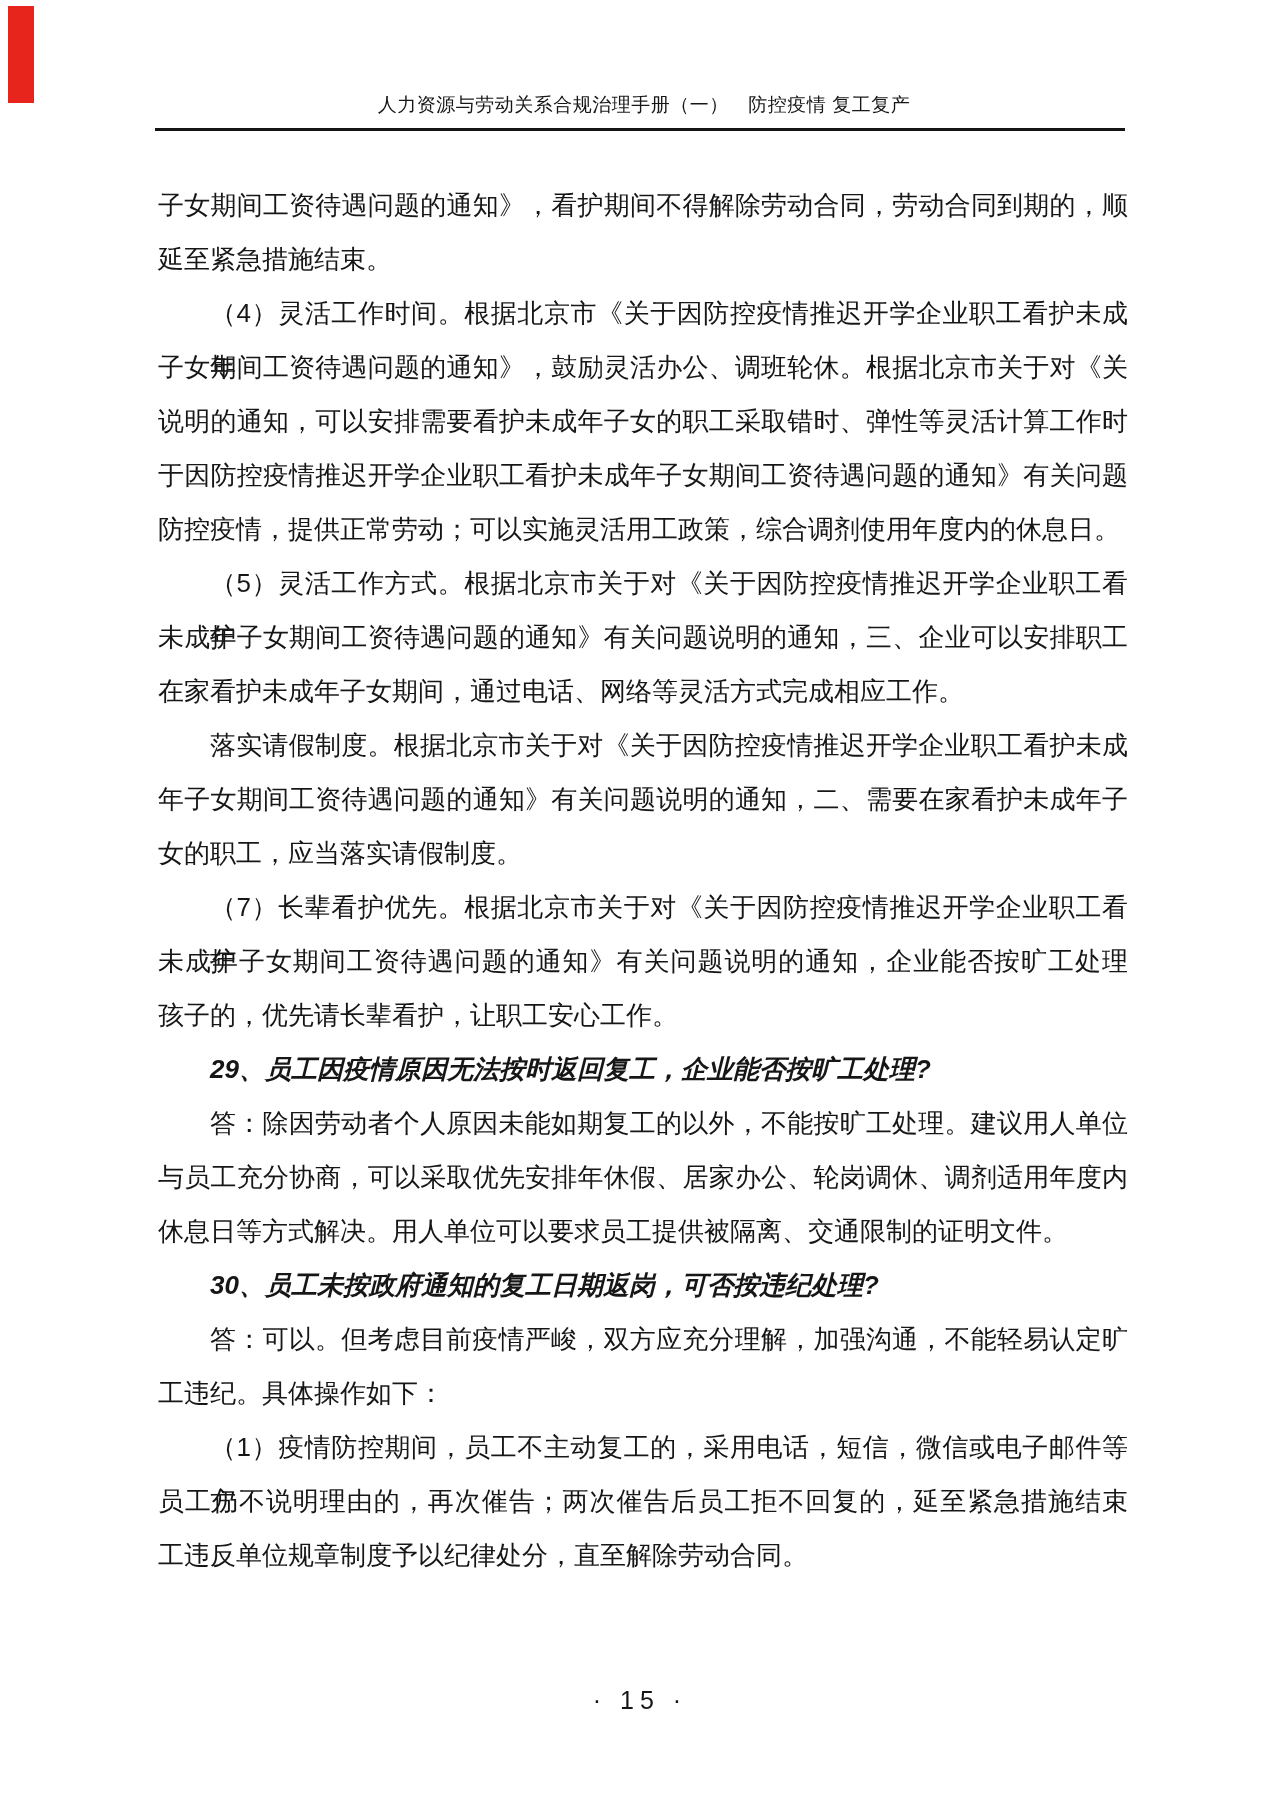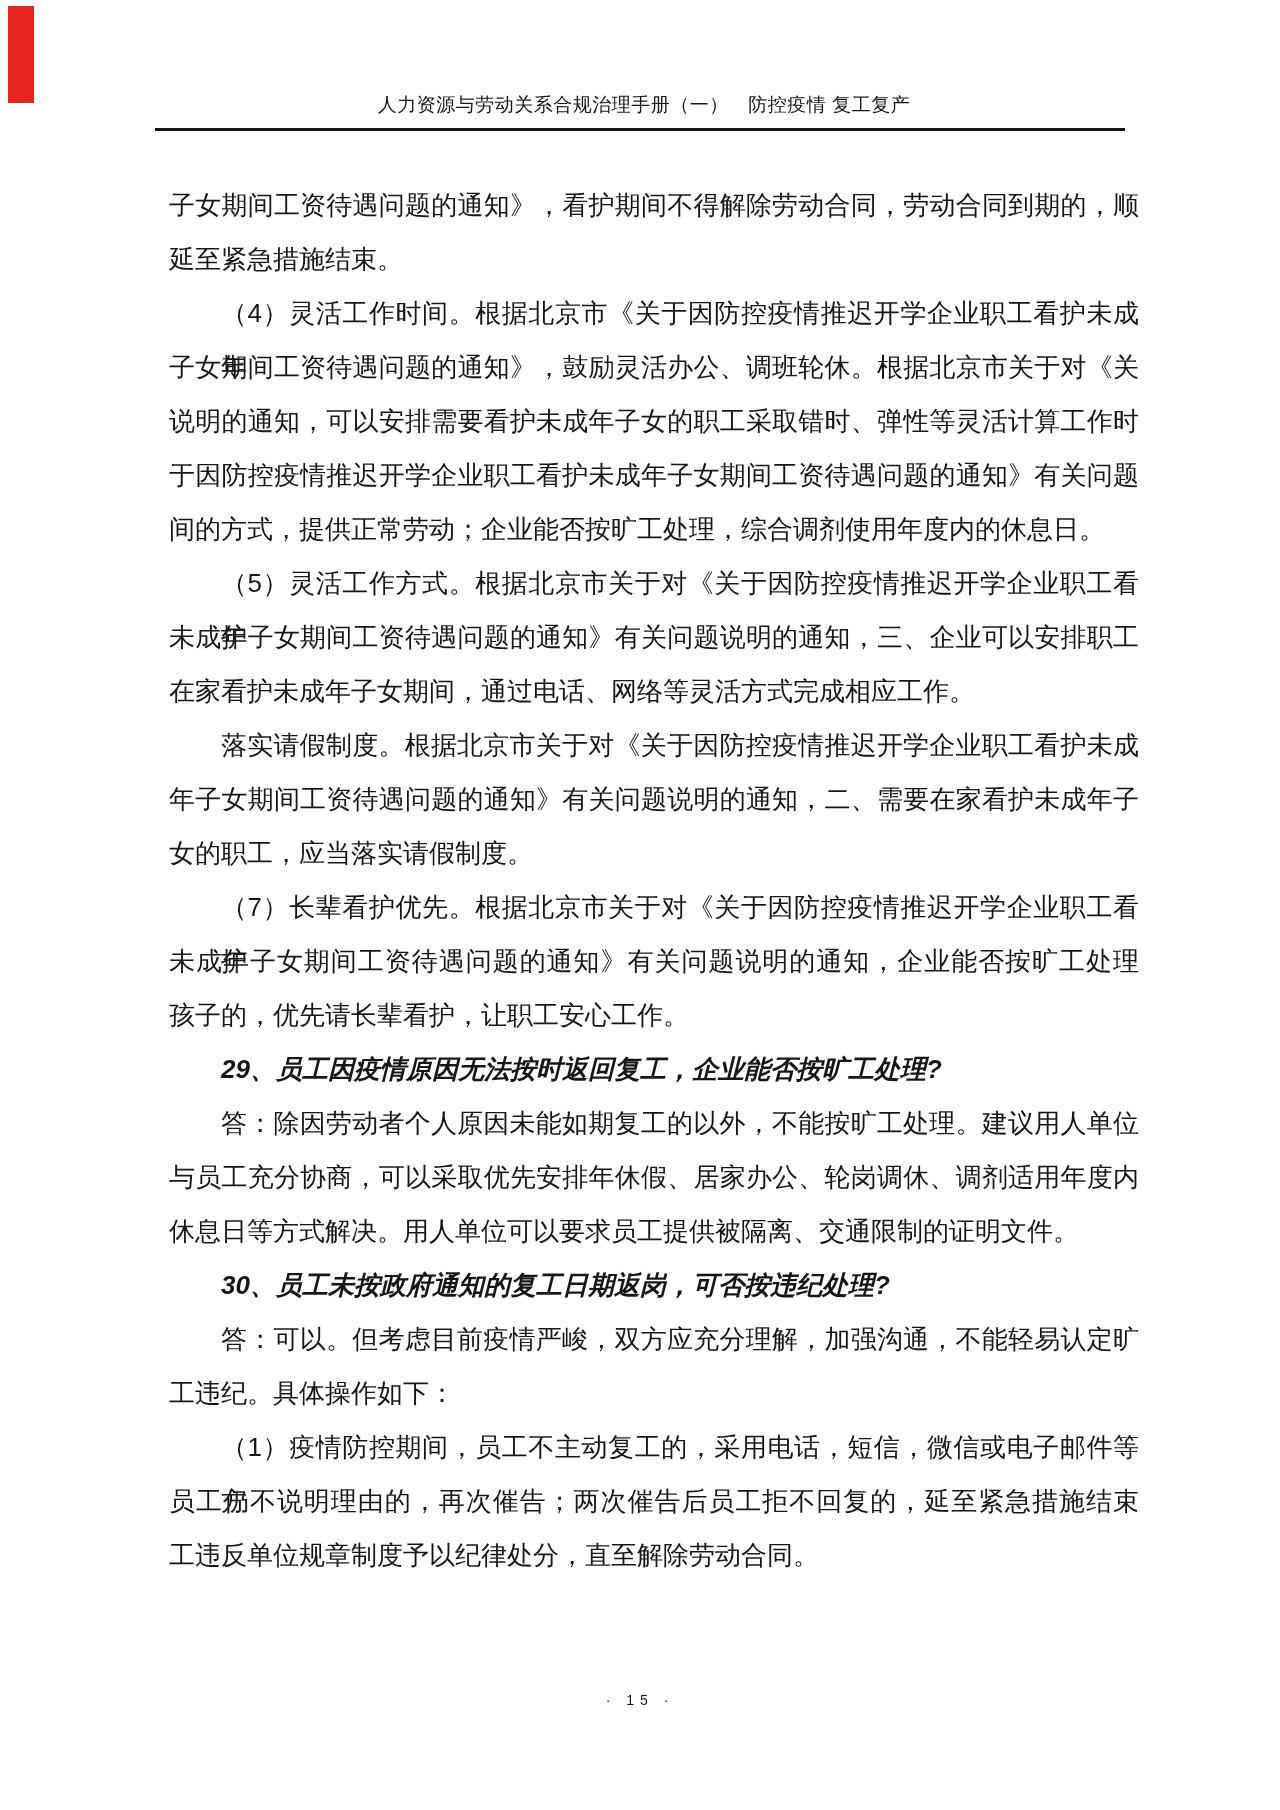--- a/index.html
+++ b/index.html
@@ -39,21 +39,21 @@
   .header-rule {
     position: absolute;
     left: 155px;
     top: 128px;
     width: 970px;
     height: 3px;
     background: #151515;
   }
   .doc-body {
     position: absolute;
-    left: 169px;
+    left: 158px;
     top: 178px;
     width: 970px;
   }
   .line {
     height: 54px;
     line-height: 54px;
     font-size: 26px;
     color: #161616;
     white-space: normal;
     overflow: visible;
@@ -68,41 +68,41 @@
   .line.bold {
     font-weight: 700;
     font-style: italic;
   }
   .page-footer {
     position: absolute;
     left: 0;
     top: 1686px;
     width: 1280px;
     text-align: center;
-    font-size: 14px;
+    font-size: 25px;
     line-height: 28px;
     letter-spacing: 6px;
     color: #161616;
   }
 </style>
 </head>
 <body>
 
 <div class="page" style="background: rgb(255, 255, 255); color: rgb(22, 22, 22);">
   <div class="red-marker" style="background: rgb(232, 37, 28);"></div>
   <div class="header-title">人力资源与劳动关系合规治理手册（一）　防控疫情 复工复产</div>
   <div class="header-rule" style="background: rgb(21, 21, 21);"></div>
   <div class="doc-body">
       <div class="line fill">子女期间工资待遇问题的通知》，看护期间不得解除劳动合同，劳动合同到期的，顺</div>
       <div class="line">延至紧急措施结束。</div>
       <div class="line indent fill">（4）灵活工作时间。根据北京市《关于因防控疫情推迟开学企业职工看护未成年</div>
       <div class="line fill">子女期间工资待遇问题的通知》，鼓励灵活办公、调班轮休。根据北京市关于对《关</div>
       <div class="line fill">说明的通知，可以安排需要看护未成年子女的职工采取错时、弹性等灵活计算工作时</div>
       <div class="line fill">于因防控疫情推迟开学企业职工看护未成年子女期间工资待遇问题的通知》有关问题</div>
-      <div class="line">间的方式，提供正常劳动；企业能否按旷工处理，综合调剂使用年度内的休息日。</div>
+      <div class="line">防控疫情，提供正常劳动；可以实施灵活用工政策，综合调剂使用年度内的休息日。</div>
       <div class="line indent fill">（5）灵活工作方式。根据北京市关于对《关于因防控疫情推迟开学企业职工看护</div>
       <div class="line fill">未成年子女期间工资待遇问题的通知》有关问题说明的通知，三、企业可以安排职工</div>
       <div class="line">在家看护未成年子女期间，通过电话、网络等灵活方式完成相应工作。</div>
       <div class="line indent fill">落实请假制度。根据北京市关于对《关于因防控疫情推迟开学企业职工看护未成</div>
       <div class="line fill">年子女期间工资待遇问题的通知》有关问题说明的通知，二、需要在家看护未成年子</div>
       <div class="line">女的职工，应当落实请假制度。</div>
       <div class="line indent fill">（7）长辈看护优先。根据北京市关于对《关于因防控疫情推迟开学企业职工看护</div>
       <div class="line fill">未成年子女期间工资待遇问题的通知》有关问题说明的通知，企业能否按旷工处理</div>
       <div class="line">孩子的，优先请长辈看护，让职工安心工作。</div>
       <div class="line indent bold">29、员工因疫情原因无法按时返回复工，企业能否按旷工处理?</div>

